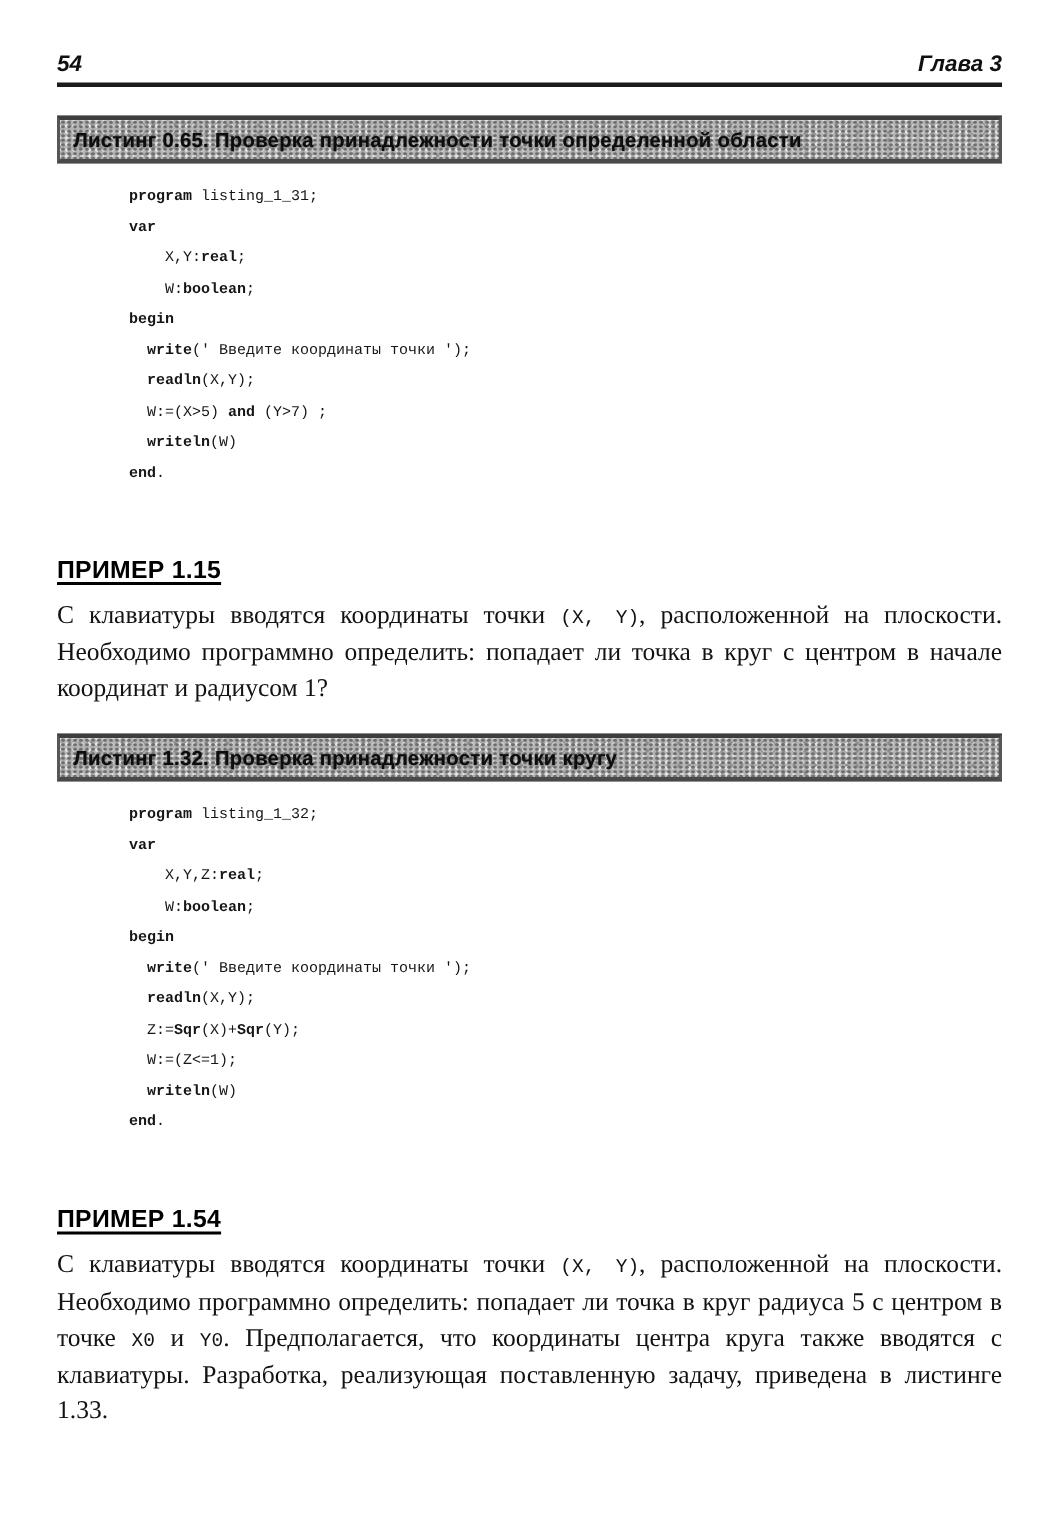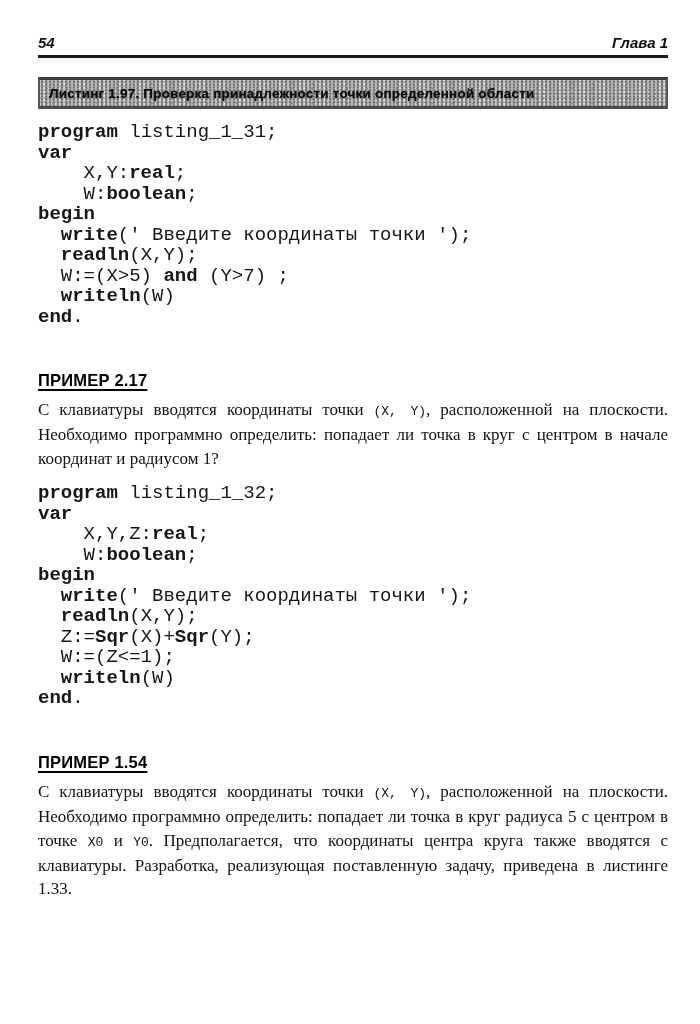--- a/index.html
+++ b/index.html
@@ -61,24 +61,25 @@
     font-size: 13.5px;
     letter-spacing: 0.2px;
     color: #0d0d0d;
     white-space: nowrap;
     text-shadow: 0 0 1px #3a3a3a;
   }
   
   .code-block {
     margin-top: 13px;
     font-family: "Liberation Mono", "DejaVu Sans Mono", monospace;
-    font-size: 19px;
+    font-size: 10px;
     line-height: 20.5px;
     color: #161616;
     white-space: pre;
+    margin-left: 48px;
   }
   .code-line { white-space: pre; }
   .kw { font-weight: bold; }
   
   .example-heading {
     margin: 44px 0 0 0;
     font-family: "Liberation Sans", sans-serif;
     font-size: 16.5px;
     font-weight: bold;
     color: #000000;
@@ -100,32 +101,35 @@
     font-size: 13px;
   }
 </style>
 </head>
 <body>
 
 <div class="page">
 
   <header class="page-header">
     <span>54</span>
-    <span>Глава 1</span>
+    <span>Глава 3</span>
   </header>
   <div class="header-rule"></div>
 
   <div class="listing-bar">
-    <span class="listing-title">Листинг 1.97. Проверка принадлежности точки определенной области</span>
+    <span class="listing-title">Листинг 0.65. Проверка принадлежности точки определенной области</span>
   </div>
 
   <div class="code-block"><div class="code-line"><span class="kw">program</span><span> listing_1_31;</span></div><div class="code-line"><span class="kw">var</span></div><div class="code-line"><span>    X,Y:</span><span class="kw">real</span><span>;</span></div><div class="code-line"><span>    W:</span><span class="kw">boolean</span><span>;</span></div><div class="code-line"><span class="kw">begin</span></div><div class="code-line"><span>  </span><span class="kw">write</span><span>(' Введите координаты точки ');</span></div><div class="code-line"><span>  </span><span class="kw">readln</span><span>(X,Y);</span></div><div class="code-line"><span>  W:=(X&gt;5) </span><span class="kw">and</span><span> (Y&gt;7) ;</span></div><div class="code-line"><span>  </span><span class="kw">writeln</span><span>(W)</span></div><div class="code-line"><span class="kw">end</span><span>.</span></div></div>
 
-  <h2 class="example-heading">ПРИМЕР 2.17</h2>
+  <h2 class="example-heading">ПРИМЕР 1.15</h2>
   <p class="body-para"><span>С клавиатуры вводятся координаты точки </span><span class="mono">(X, Y)</span><span>, расположенной на плоскости. Необходимо программно определить: попадает ли точка в круг с центром в начале координат и радиусом 1?</span></p>
 
+  <div class="listing-bar">
+    <span class="listing-title">Листинг 1.32. Проверка принадлежности точки кругу</span>
+  </div>
 
   <div class="code-block"><div class="code-line"><span class="kw">program</span><span> listing_1_32;</span></div><div class="code-line"><span class="kw">var</span></div><div class="code-line"><span>    X,Y,Z:</span><span class="kw">real</span><span>;</span></div><div class="code-line"><span>    W:</span><span class="kw">boolean</span><span>;</span></div><div class="code-line"><span class="kw">begin</span></div><div class="code-line"><span>  </span><span class="kw">write</span><span>(' Введите координаты точки ');</span></div><div class="code-line"><span>  </span><span class="kw">readln</span><span>(X,Y);</span></div><div class="code-line"><span>  Z:=</span><span class="kw">Sqr</span><span>(X)+</span><span class="kw">Sqr</span><span>(Y);</span></div><div class="code-line"><span>  W:=(Z&lt;=1);</span></div><div class="code-line"><span>  </span><span class="kw">writeln</span><span>(W)</span></div><div class="code-line"><span class="kw">end</span><span>.</span></div></div>
 
   <h2 class="example-heading">ПРИМЕР 1.54</h2>
   <p class="body-para"><span>С клавиатуры вводятся координаты точки </span><span class="mono">(X, Y)</span><span>, расположенной на плоскости. Необходимо программно определить: попадает ли точка в круг радиуса 5 с центром в точке </span><span class="mono">X0</span><span> и </span><span class="mono">Y0</span><span>. Предполагается, что координаты центра круга также вводятся с клавиатуры. Разработка, реализующая поставленную задачу, приведена в листинге 1.33.</span></p>
 
 </div>
 
 </body></html>

